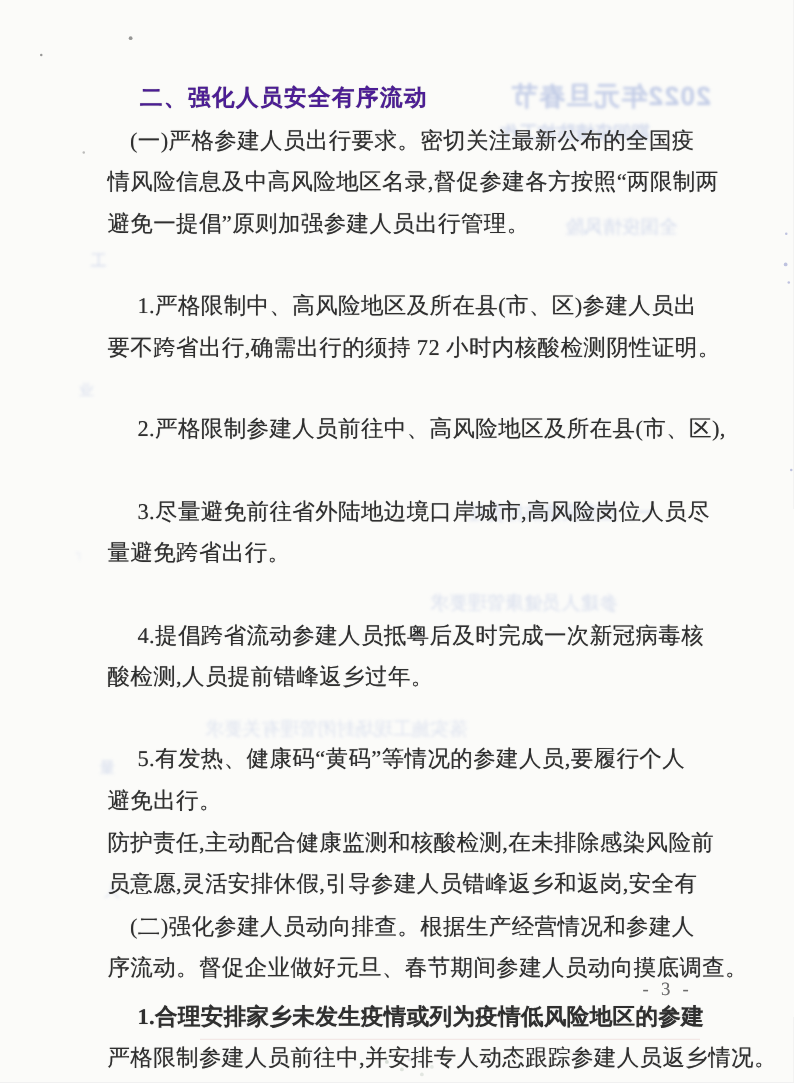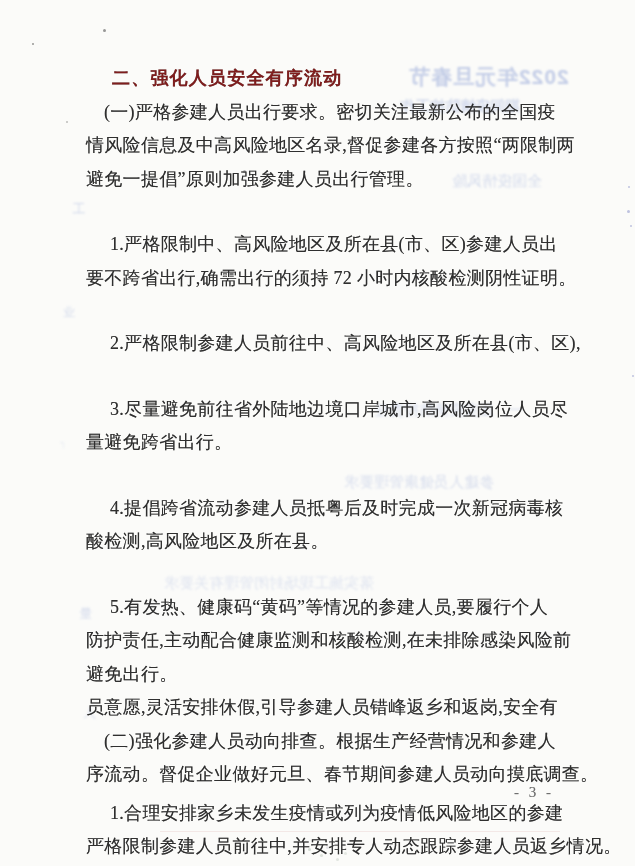--- a/index.html
+++ b/index.html
@@ -22,25 +22,25 @@
     font-size:18px;
     letter-spacing:0.3px;
     white-space:nowrap;
     text-shadow:0 0 0.6px rgba(45,45,45,0.55);
   }
   .title-line{
     font-family:Liberation Serif, serif;
     font-weight:700;
     padding-left:26px;
     letter-spacing:1.2px;
-    color:#7f1d1d;
+    color:#4c1d95;
   }
   .ind-b{padding-left:18px;}   
   .ind-n{padding-left:24px;margin-top:32px;}   
-  .mt{margin-top:5px;}
+  .mt{margin-top:5px;font-weight:bold;}
   
   .pagenum{
     position:absolute;
     top:784px;left:514px;
     font-size:15px;
     letter-spacing:3px;
     color:#6d6d6d;
     text-shadow:0 0 0.5px rgba(90,90,90,0.4);
   }
   
@@ -106,24 +106,24 @@
     <div class="line title-line">二、强化人员安全有序流动</div>
     <div class="line ind-b">(一)严格参建人员出行要求。密切关注最新公布的全国疫</div>
     <div class="line">情风险信息及中高风险地区名录,督促参建各方按照“两限制两</div>
     <div class="line">避免一提倡”原则加强参建人员出行管理。</div>
     <div class="line ind-n">1.严格限制中、高风险地区及所在县(市、区)参建人员出</div>
     <div class="line">要不跨省出行,确需出行的须持 72 小时内核酸检测阴性证明。</div>
     <div class="line ind-n">2.严格限制参建人员前往中、高风险地区及所在县(市、区),</div>
     <div class="line ind-n">3.尽量避免前往省外陆地边境口岸城市,高风险岗位人员尽</div>
     <div class="line">量避免跨省出行。</div>
     <div class="line ind-n">4.提倡跨省流动参建人员抵粤后及时完成一次新冠病毒核</div>
-    <div class="line">酸检测,高风险地区及所在县。</div>
+    <div class="line">酸检测,人员提前错峰返乡过年。</div>
     <div class="line ind-n">5.有发热、健康码“黄码”等情况的参建人员,要履行个人</div>
+    <div class="line">避免出行。</div>
     <div class="line">防护责任,主动配合健康监测和核酸检测,在未排除感染风险前</div>
-    <div class="line">避免出行。</div>
     <div class="line">员意愿,灵活安排休假,引导参建人员错峰返乡和返岗,安全有</div>
     <div class="line ind-b">(二)强化参建人员动向排查。根据生产经营情况和参建人</div>
     <div class="line">序流动。督促企业做好元旦、春节期间参建人员动向摸底调查。</div>
     <div class="line ind-n mt">1.合理安排家乡未发生疫情或列为疫情低风险地区的参建</div>
     <div class="line">严格限制参建人员前往中,并安排专人动态跟踪参建人员返乡情况。</div>
   </div>
 
   <div class="pagenum">- 3 -</div>
 
   <div class="dot d1"></div>

